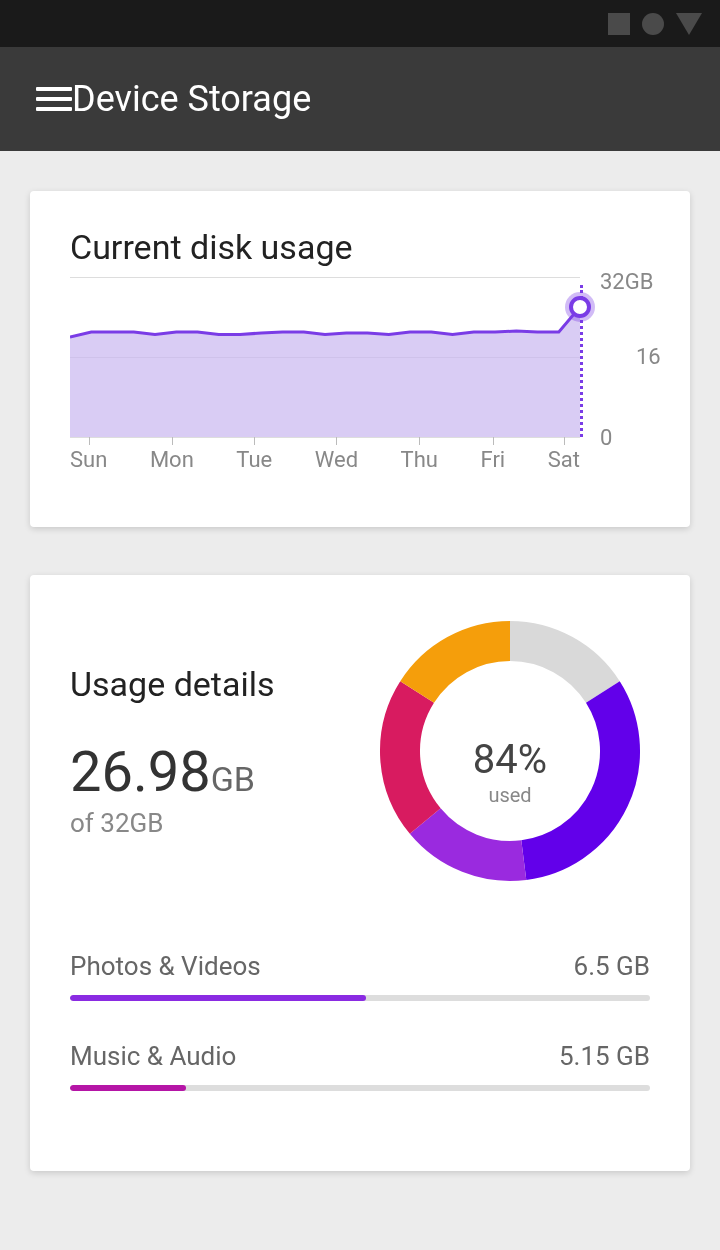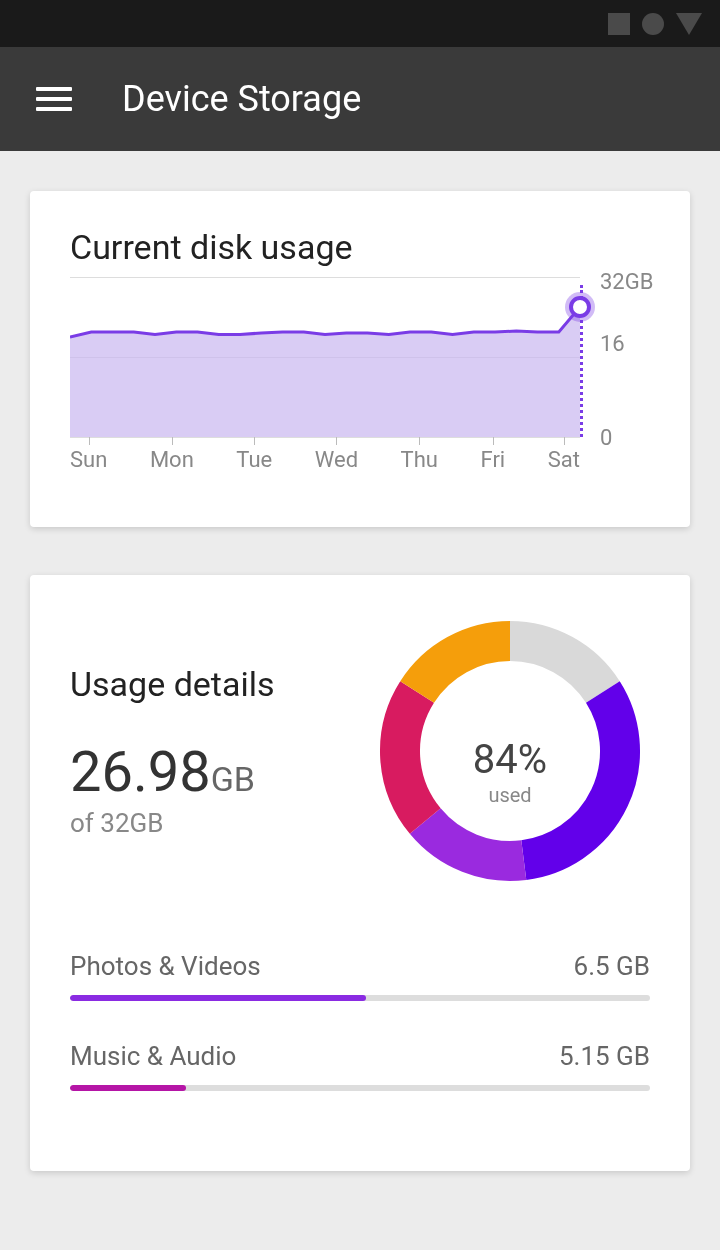--- a/index.html
+++ b/index.html
@@ -19,21 +19,20 @@
     padding-right: 18px;
     gap: 12px;
   }
   .status-bar .shape { fill: #4a4a4a; }
   .app-bar {
     height: 104px;
     background: #3a3a3a;
     display: flex;
     align-items: center;
     padding-left: 36px;
-    gap: 50px;
   }
   .hamburger {
     width: 36px;
     height: 24px;
     display: flex;
     flex-direction: column;
     justify-content: space-between;
     cursor: pointer;
   }
   .hamburger span {
@@ -236,21 +235,21 @@
 
   <div class="card">
     <div class="card-title">Current disk usage</div>
 
     <div class="chart-wrap">
       <div class="chart-area" id="chart-area">
 
       <div class="gridline" style="top: 160px;"></div>
           <div class="y-label" style="top: 160px;">0</div>
           <div class="gridline" style="top: 80px;"></div>
-          <div class="y-label" style="top: 66px;">16</div>
+          <div class="y-label" style="top: 79px; margin-left: 36px;">16</div>
           <div class="gridline" style="top: 0px;"></div>
           <div class="y-label" style="top: 4px;">32GB</div>
           <svg class="area-svg" width="510" height="160">
             <path d="M0,160 L0.0,60.0 L21.3,55.0 L42.5,55.0 L63.8,55.0 L85.0,57.5 L106.3,55.0 L127.5,55.0 L148.8,57.5 L170.0,57.5 L191.3,56.0 L212.5,55.0 L233.8,55.0 L255.0,57.5 L276.3,56.0 L297.5,56.0 L318.8,57.5 L340.0,55.0 L361.3,55.0 L382.5,57.5 L403.8,55.0 L425.0,55.0 L446.3,54.0 L467.5,55.0 L488.8,55.0 L510.0,30.0 L510,160 Z" fill="#c9b6f0" fill-opacity="0.7"></path>
             <path d="M0,60 L21.3,55.0 L42.5,55.0 L63.8,55.0 L85.0,57.5 L106.3,55.0 L127.5,55.0 L148.8,57.5 L170.0,57.5 L191.3,56.0 L212.5,55.0 L233.8,55.0 L255.0,57.5 L276.3,56.0 L297.5,56.0 L318.8,57.5 L340.0,55.0 L361.3,55.0 L382.5,57.5 L403.8,55.0 L425.0,55.0 L446.3,54.0 L467.5,55.0 L488.8,55.0 L510.0,30.0" fill="none" stroke="#7a3ce6" stroke-width="3"></path>
           </svg>
           <div class="marker-line" style="left: 510px;"></div>
           <div class="marker-dot" style="left: 510px; top: 30px;"></div>
         </div>
       <div class="x-axis" id="x-axis">

